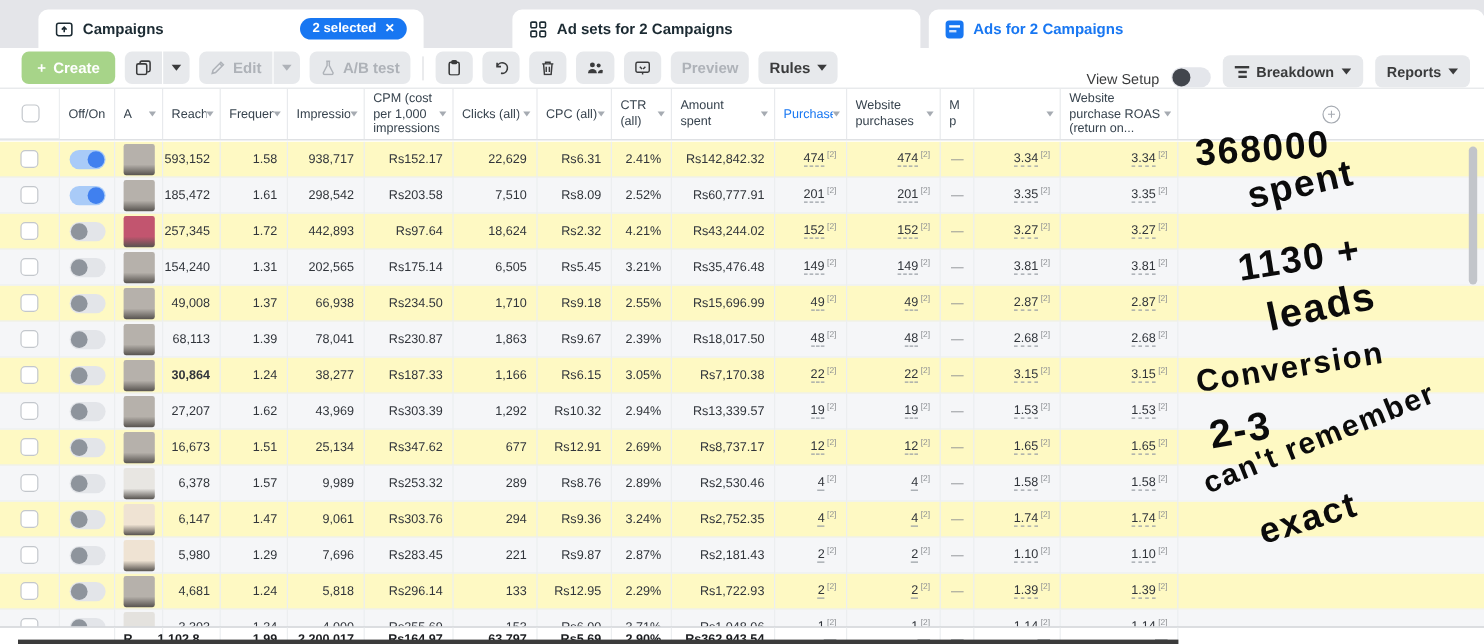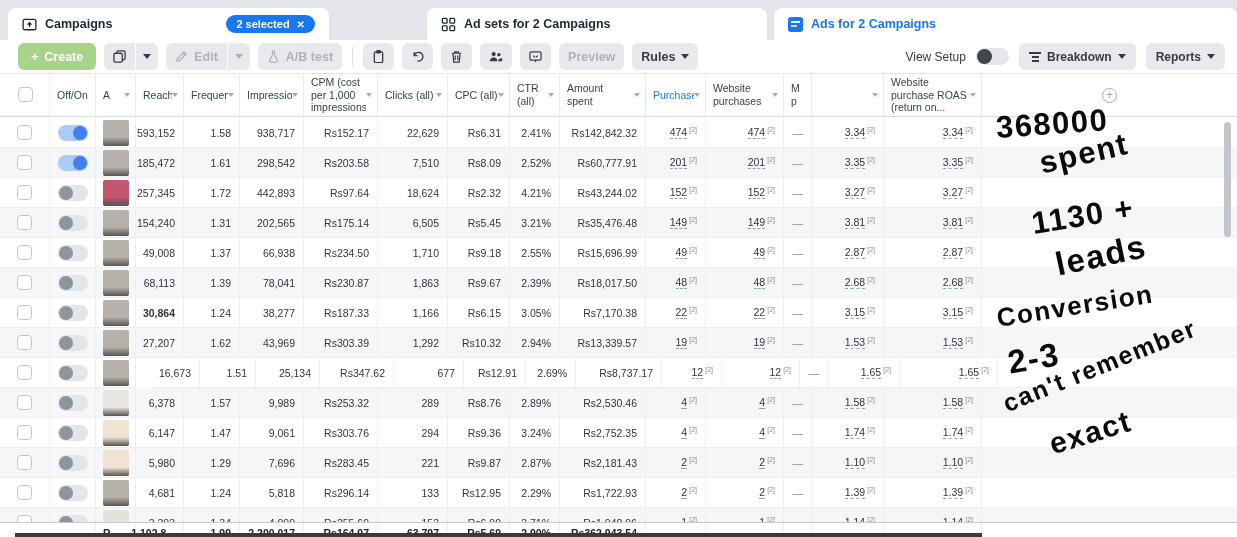--- a/index.html
+++ b/index.html
@@ -4,21 +4,21 @@
 <style>
   * { margin:0; padding:0; box-sizing:border-box; }
   html,body { background:#d8dadd; }
   body { font-family:"Liberation Sans", sans-serif; }
   #app { position:relative; width:1237px; height:537px; background:#e4e5e9; overflow:hidden; }
 
   
   .tabbar { position:absolute; top:0; left:0; right:0; height:40px; }
   .tab { position:absolute; top:8px; height:32px; background:#fff; border-radius:8px 8px 0 0;
          display:flex; align-items:center; gap:8px; padding:0 14px; font-size:12.5px; font-weight:700; color:#1c2b33; }
-  .tab.t1 { left:8px; width:321px; }
+  .tab.t1 { left:32px; width:321px; }
   .tab.t2 { left:427px; width:340px; }
   .tab.t3 { left:774px; width:463px; color:#1877f2; }
   .badge { margin-left:auto; background:#1877f2; color:#fff; font-size:11px; font-weight:600;
            border-radius:12px; padding:3px 10px; display:flex; align-items:center; gap:7px; }
   .badge .x { font-size:10px; cursor:pointer; }
   .tabicon { width:15px; height:15px; flex:0 0 auto; display:inline-block; }
   .ads-sq { width:15px; height:15px; background:#1877f2; border-radius:3px; position:relative; }
   .ads-sq:before { content:""; position:absolute; left:3px; right:3px; top:4px; height:2px; background:#fff; }
   .ads-sq:after  { content:""; position:absolute; left:3px; right:6px; top:8px; height:2px; background:#cfe1fb; }
 
@@ -30,21 +30,21 @@
          gap:6px; padding:0 9px; font-size:12.5px; font-weight:600; color:#3a3b3c; cursor:pointer; }
   .btn.green { background:#a7d489; color:#fff; padding:0 13px; }
   .btn.dis { color:#aeb2b8; }
   .btn.dis svg { stroke:#aeb2b8 !important; }
   .btn .caret, .pill .caret { width:0; height:0; border-left:4px solid transparent; border-right:4px solid transparent; border-top:5px solid #3a3b3c; }
   .btn.dis .caret { border-top-color:#aeb2b8; }
   .seg { display:flex; gap:1px; }
   .seg .btn:first-child { border-radius:6px 0 0 6px; }
   .seg .btn:last-child { border-radius:0 6px 6px 0; padding:0 7px; }
   .vdiv { width:1px; height:20px; background:#dcdee2; margin:0 2px; }
-  .tb-right { position:absolute; right:12px; top:40px; height:33px; display:flex; align-items:center; gap:10px; }
+  .tb-right { position:absolute; right:12px; top:40px; height:33px; display:flex; align-items:flex-end; gap:10px; }
   .vs-label { font-size:12px; color:#3a3b3c; }
   .vs-toggle { width:33px; height:17px; border-radius:9px; background:#e4e6eb; position:relative; cursor:pointer; }
   .vs-toggle .knob { position:absolute; left:1px; top:1px; width:15px; height:15px; border-radius:50%; background:#42464d; }
   .pill { height:27px; border-radius:6px; background:#e7e9ec; display:flex; align-items:center; gap:6px;
           padding:0 10px; font-size:12px; font-weight:600; color:#3a3b3c; cursor:pointer; }
   .colbars { display:flex; gap:2px; }
   .colbars i { width:3px; height:11px; background:#3a3b3c; display:block; }
   .bd-icon { width:12px; height:10px; position:relative; }
   .bd-icon:before { content:""; position:absolute; top:0; left:0; right:0; height:2.5px; background:#3a3b3c; }
   .bd-icon:after { content:""; position:absolute; top:4px; left:3px; right:2px; height:2.5px; background:#3a3b3c; box-shadow:0 4px 0 #3a3b3c; }
@@ -55,21 +55,21 @@
   .th { display:flex; align-items:center; padding:2px 5px 2px 7px; font-size:10.5px; line-height:1.2;
         color:#37434e; border-right:1px solid #e8eaed; overflow:hidden; }
   .th .lbl { overflow:hidden; white-space:normal; }
   .th .sc { margin-left:auto; flex:0 0 auto; width:0; height:0; border-left:3.5px solid transparent; border-right:3.5px solid transparent; border-top:4px solid #a6abb2; }
   .th.blue { color:#1877f2; }
   .th-fill { flex:1; display:flex; align-items:center; justify-content:center; }
   .addcol { width:15px; height:15px; border-radius:50%; border:1.5px solid #a6abb2; color:#a6abb2;
             font-size:12px; line-height:12px; text-align:center; cursor:pointer; }
 
   .tbody { position:absolute; top:118px; left:0; right:0; height:419px; overflow:hidden; }
-  .row { display:flex; height:30px; background:#ffffff; }
+  .row { display:flex; height:30px; background:#fef9c3; }
   .row.alt { background:#f5f6f8; }
   .cell { border-right:1px solid #eceef0; border-bottom:1px solid #eceef0; display:flex; align-items:center; }
   .cell.num { justify-content:flex-end; padding-right:8px; font-size:10.5px; color:#31353b; }
   .cell.cc { justify-content:center; }
   .row-fill { flex:1; border-bottom:1px solid #f1f2f4; }
   .cb { width:15px; height:15px; border:1.5px solid #c3c7cc; border-radius:4px; background:#fff; cursor:pointer; }
   .toggle { width:30px; height:16px; border-radius:9px; background:#e3e5e9; position:relative; cursor:pointer; }
   .toggle .knob { position:absolute; top:1px; left:1px; width:14px; height:14px; border-radius:50%; background:#8e949c; }
   .toggle.on { background:#a9cbf8; }
   .toggle.on .knob { left:15px; background:#4080ef; }
@@ -614,21 +614,21 @@
           <div class="cb"></div>
         </div>
         <div class="cell cc" style="width: 46px;">
           <div class="toggle">
             <div class="knob"></div>
           </div>
         </div>
         <div class="cell cc" style="width: 40px;">
           <div class="thumb" style="background: linear-gradient(rgb(182, 177, 171) 0%, rgb(182, 177, 171) 66%, rgb(87, 83, 79) 100%);"></div>
         </div>
-        <div class="cell num" style="width: 48px; margin-left: 16px;">16,673</div>
+        <div class="cell num" style="width: 48px;">16,673</div>
         <div class="cell num" style="width: 56px;">1.51</div>
         <div class="cell num" style="width: 64px;">25,134</div>
         <div class="cell num" style="width: 74px;">Rs347.62</div>
         <div class="cell num" style="width: 70px;">677</div>
         <div class="cell num" style="width: 62px;">Rs12.91</div>
         <div class="cell num" style="width: 50px;">2.69%</div>
         <div class="cell num" style="width: 86px;">Rs8,737.17</div>
         <div class="cell num" style="width: 60px;">
           <div class="refv">12</div>
           <div class="sup">[2]</div>

